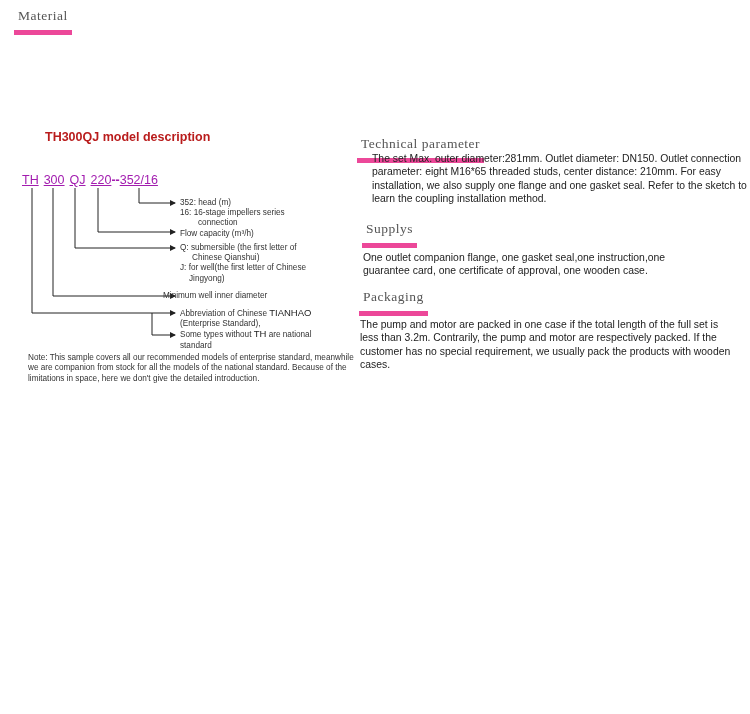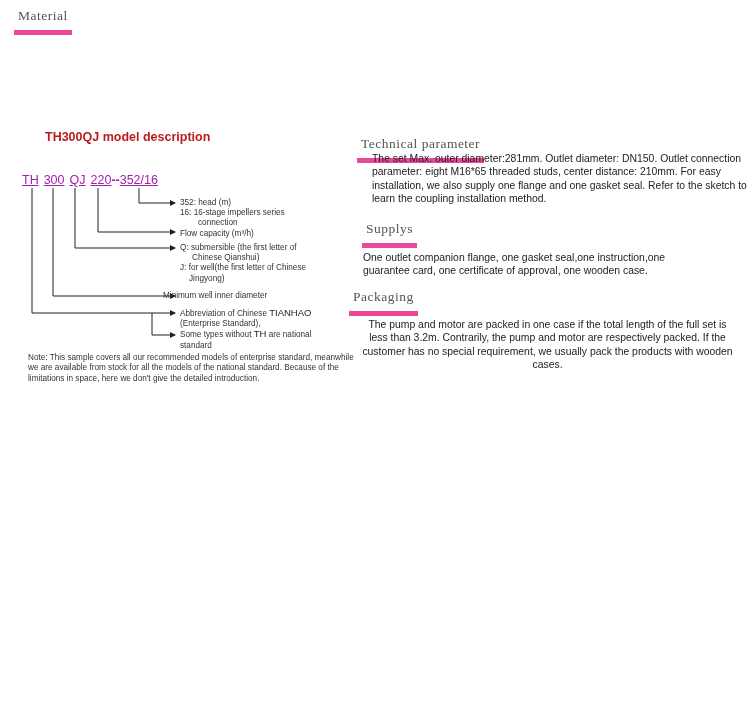--- a/index.html
+++ b/index.html
@@ -67,22 +67,22 @@
 
 <div class="lbl" style="left:163px; top:291px;">Minimum well inner diameter</div>
 
 <div class="lbl" style="left:180px; top:308px;">
   <div><span>Abbreviation of Chinese </span><b>TIANHAO</b></div>
   <div>(Enterprise Standard),</div>
   <div><span>Some types without </span><b>TH</b><span> are national</span></div>
   <div>standard</div>
 </div>
 
-<div class="note">Note: This sample covers all our recommended models of enterprise standard, meanwhile we are available from stock for all the models of the national standard. Because of the limitations in space, here we don't give the detailed introduction.</div>
+<div class="note">Note: This sample covers all our recommended models of enterprise standard, meanwhile we are companion from stock for all the models of the national standard. Because of the limitations in space, here we don't give the detailed introduction.</div>
 
 <div class="sec-title" style="left:357px; top:136px;">Technical parameter</div>
 <div class="body-text" style="left:372px; top:152px; width:380px;">The set Max. outer diameter:281mm. Outlet diameter: DN150. Outlet connection parameter: eight M16*65 threaded studs, center distance: 210mm. For easy installation, we also supply one flange and one gasket seal. Refer to the sketch to learn the coupling installation method.</div>
 
 <div class="sec-title" style="left:362px; top:221px;">Supplys</div>
 <div class="body-text" style="left:363px; top:251px; width:350px;">One outlet companion flange, one gasket seal,one instruction,one guarantee card, one certificate of approval, one wooden case.</div>
 
-<div class="sec-title" style="left:349px; top:289px;">Packaging</div>
-<div class="body-text" style="left:360px; top:318px; width:375px;text-align:center;">The pump and motor are packed in one case if the total length of the full set is less than 3.2m. Contrarily, the pump and motor are respectively packed. If the customer has no special requirement, we usually pack the products with wooden cases.</div>
+<div class="sec-title" style="left:359px; top:289px;">Packaging</div>
+<div class="body-text" style="left:360px; top:318px; width:375px;">The pump and motor are packed in one case if the total length of the full set is less than 3.2m. Contrarily, the pump and motor are respectively packed. If the customer has no special requirement, we usually pack the products with wooden cases.</div>
 
 </body></html>

